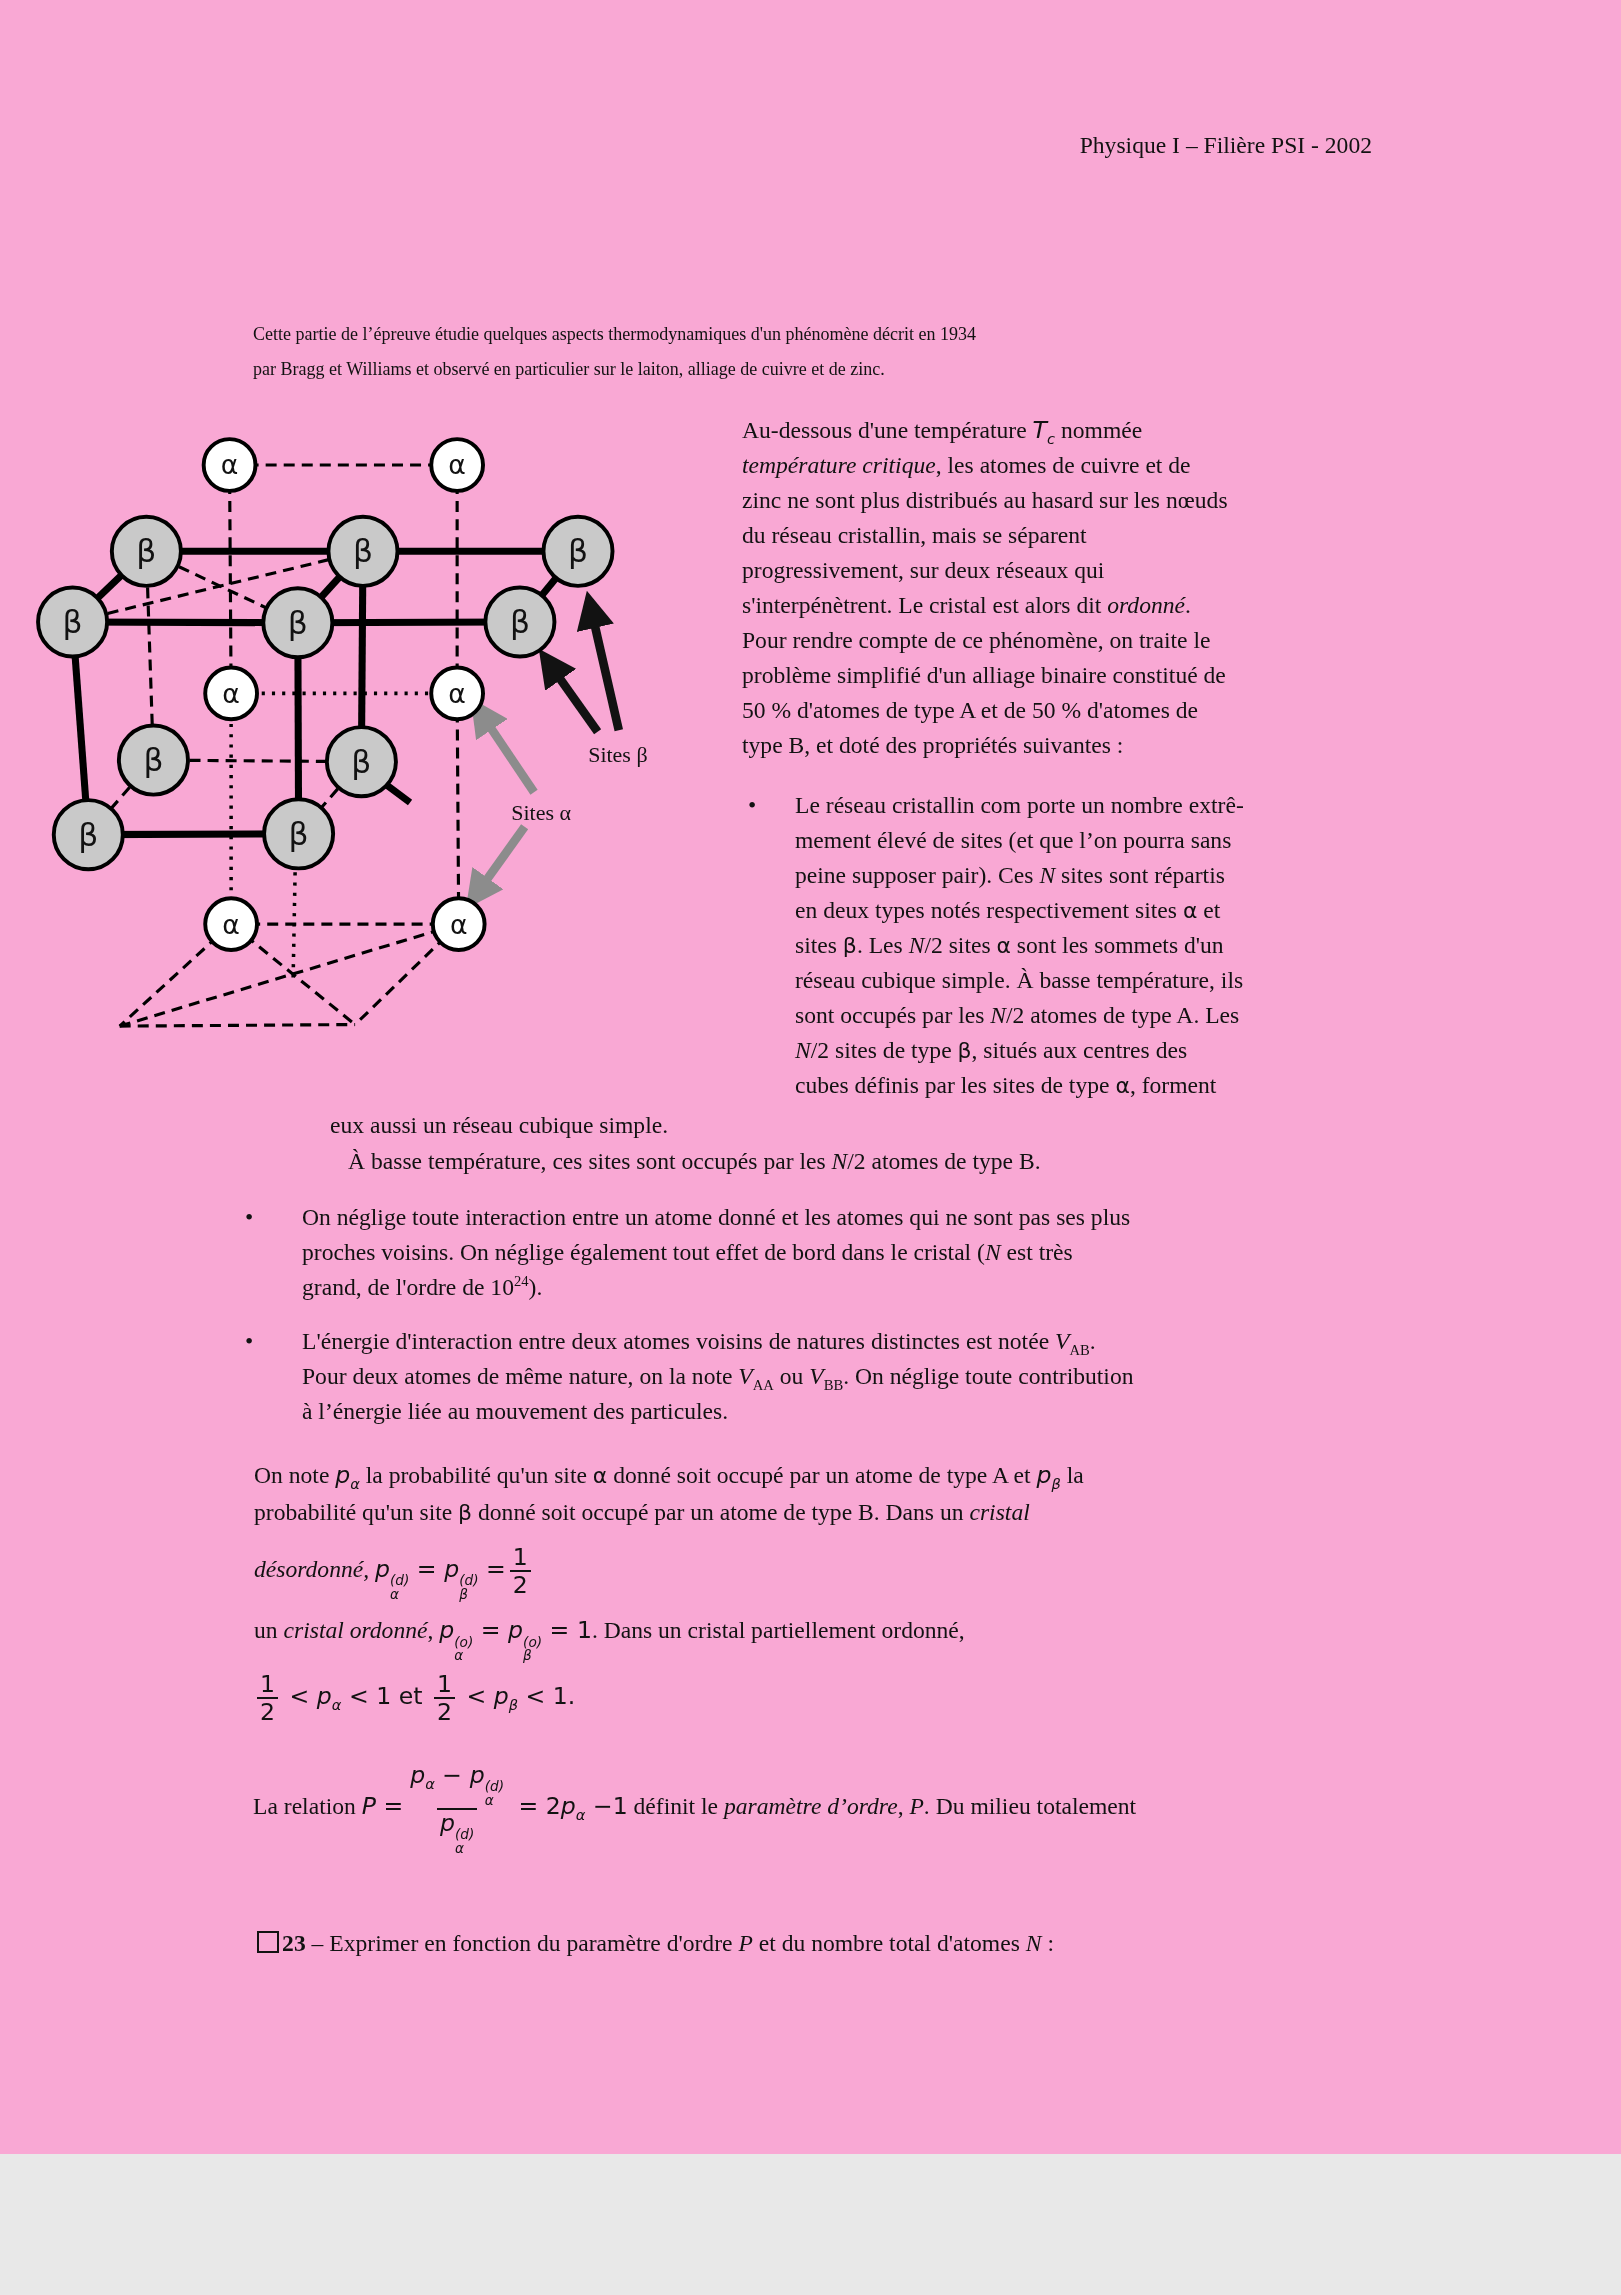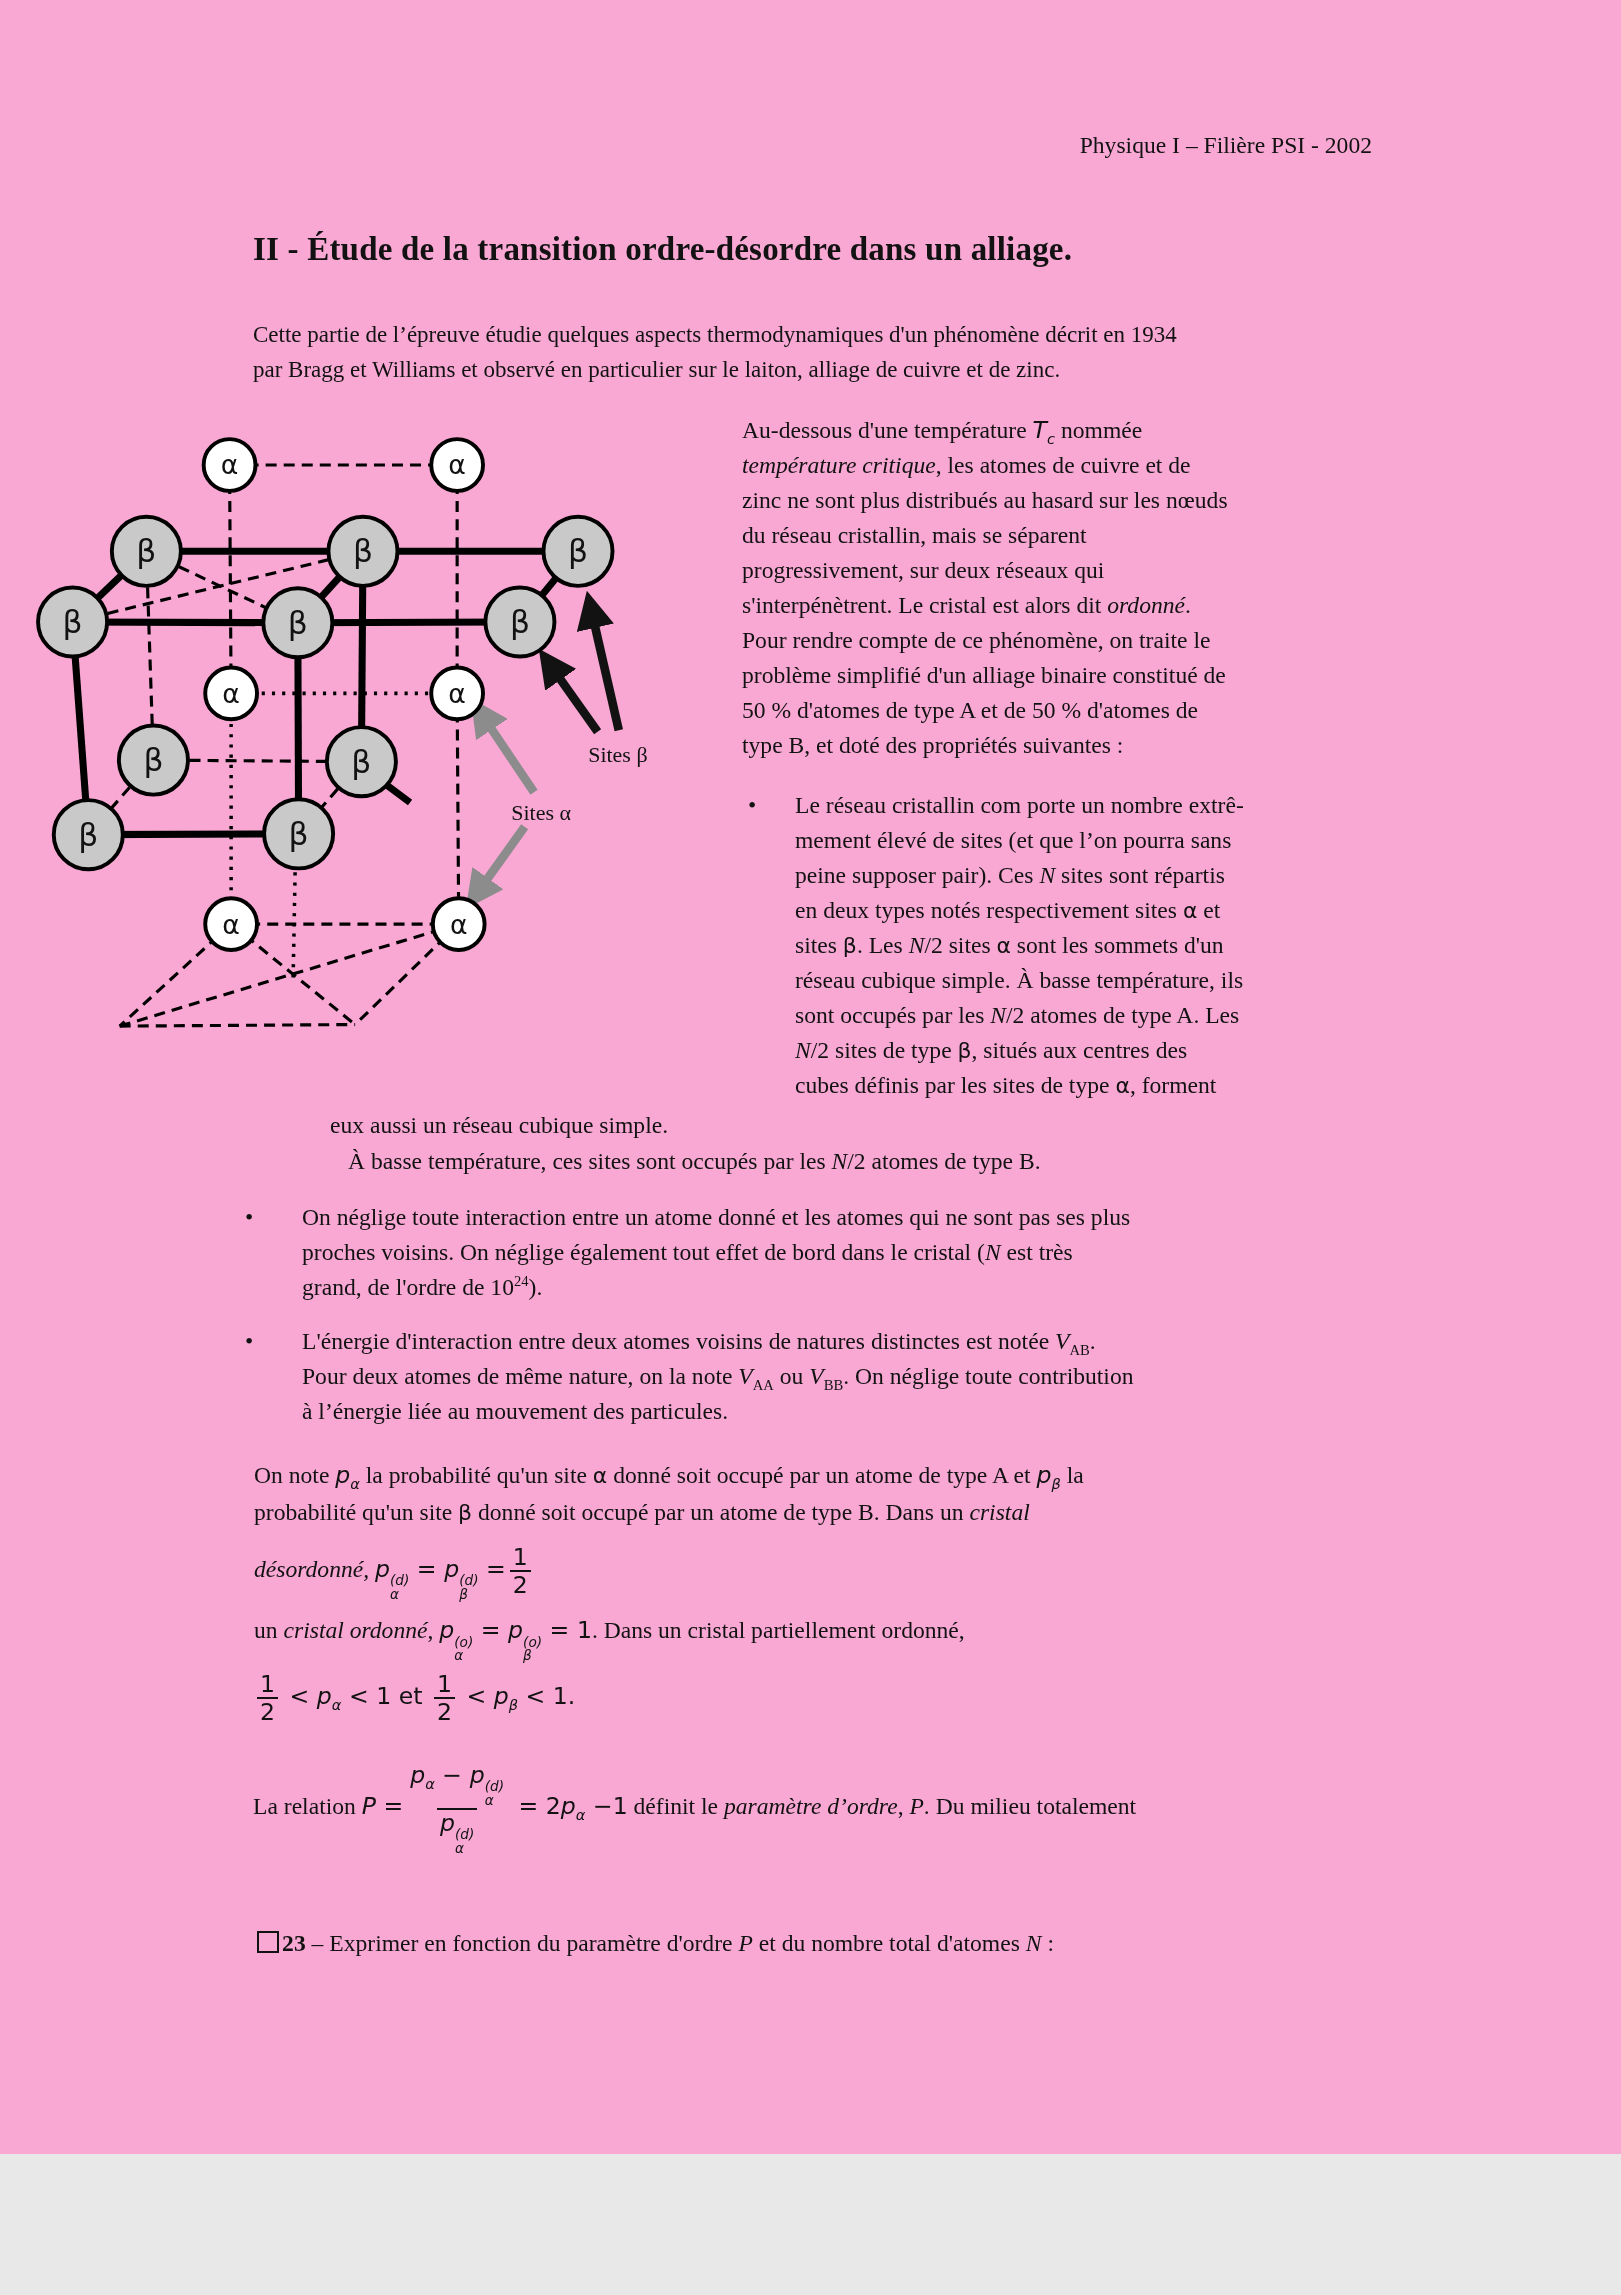--- a/index.html
+++ b/index.html
@@ -3,21 +3,21 @@
 <meta charset="utf-8">
 <style>
   html,body{margin:0;padding:0;background:#e8e8e8;}
   .page{
     position:relative;width:1622px;height:2154px;background:#f9a8d4;
     font-family:"Liberation Serif",serif;color:#121212;overflow:hidden;
   }
   .abs{position:absolute;}
   .hdr{font-size:23.6px;text-align:right;}
   .title{font-size:33px;font-weight:bold;letter-spacing:0.2px;}
-  .body30{font-size:23px;line-height:35px;white-space:pre-line;}
+  .body30{font-size:18px;line-height:35px;white-space:pre-line;}
   .rc{font-size:23.6px;line-height:35px;}
   .lh45{line-height:35px;}
   .lh44{line-height:35px;}
   .bullet-row{display:flex;align-items:flex-start;}
   .bullet-dot{flex:0 0 auto;font-size:23.6px;line-height:35px;}
   .bullet-txt{flex:1 1 auto;}
   
   .t-i{font-style:italic;}
   .t-b{font-weight:bold;}
   .t-g{font-family:"DejaVu Sans",sans-serif;font-size:0.93em;}
@@ -42,21 +42,20 @@
   svg text{font-family:"DejaVu Sans",sans-serif;}
   svg .siteslabel{font-family:"Liberation Serif",serif;}
 </style>
 </head>
 <body>
 
 <div class="page">
 
   <div class="abs hdr" style="right:250px;top:132px;">Physique I – Filière PSI - 2002</div>
 
-  <div class="abs title" style="left:253px;top:231px;">II - Étude de la transition ordre-désordre dans un alliage.</div>
 
   <div class="abs body30" style="left:253px;top:317px;width:1146px;">Cette partie de l’épreuve étudie quelques aspects thermodynamiques d'un phénomène décrit en 1934
 par Bragg et Williams et observé en particulier sur le laiton, alliage de cuivre et de zinc.</div>
 
   <svg class="abs" style="left:31px;top:424px;" width="722" height="691" viewBox="40 540 920 880">
     <defs>
       <marker id="ah-black" markerWidth="4.4" markerHeight="4.4" refX="7.5" refY="5" orient="auto" markerUnits="strokeWidth" viewBox="0 0 10 10">
         <path d="M0,0 L10,5 L0,10 z" fill="#121212"></path>
       </marker>
       <marker id="ah-gray" markerWidth="4.4" markerHeight="4.4" refX="7.5" refY="5" orient="auto" markerUnits="strokeWidth" viewBox="0 0 10 10">

